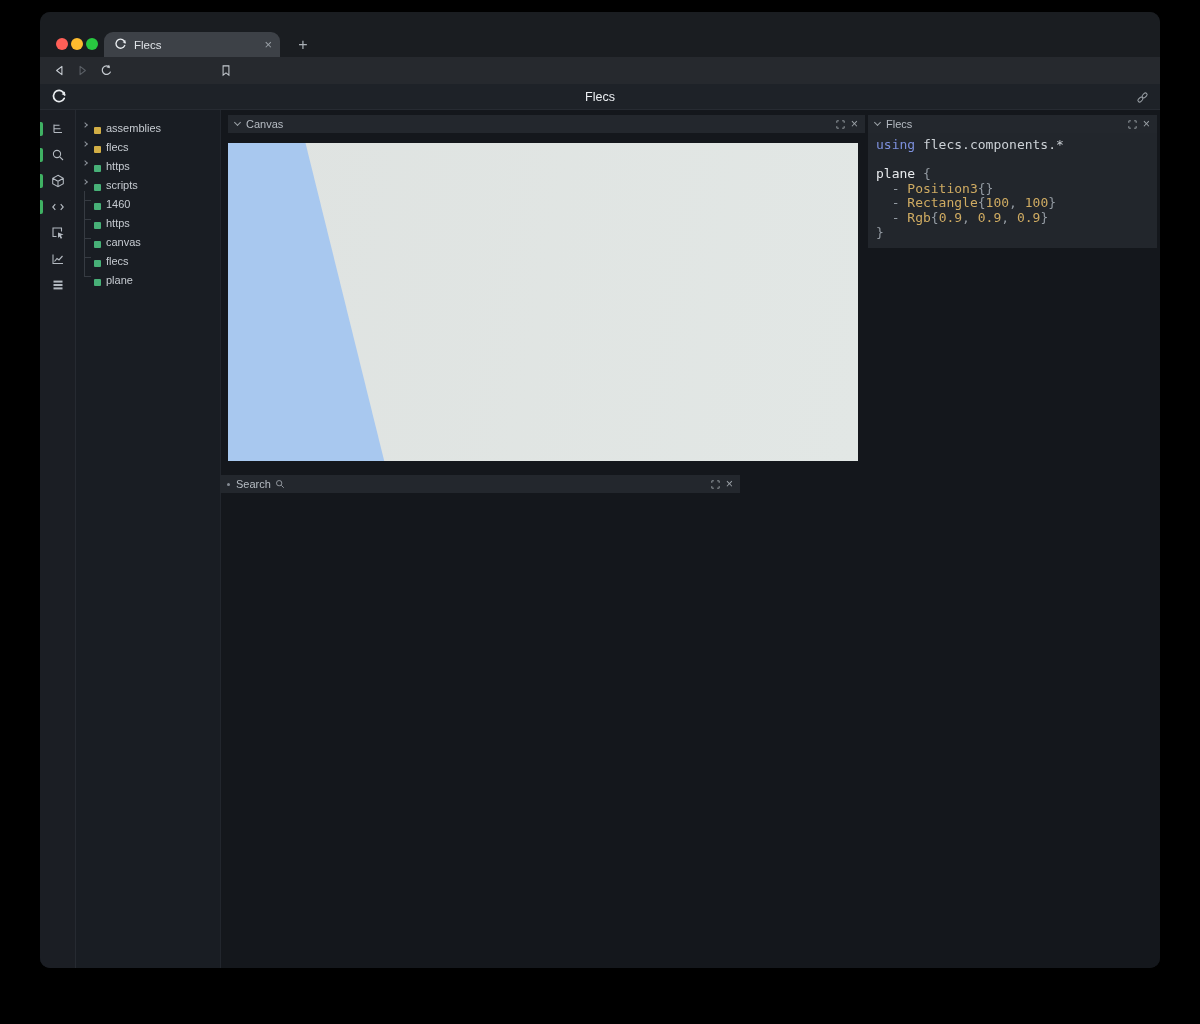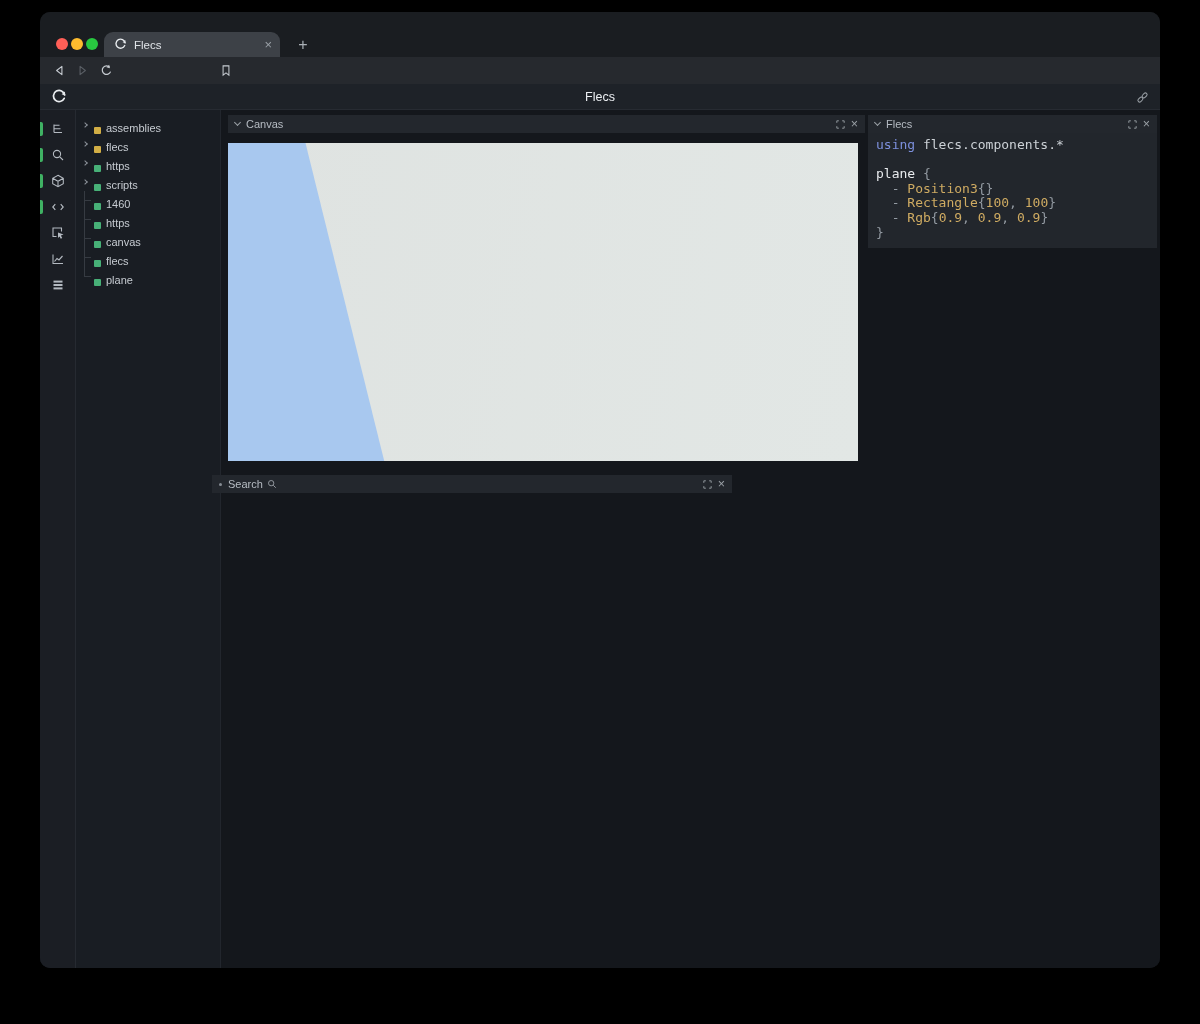--- a/index.html
+++ b/index.html
@@ -69,21 +69,21 @@
   .panel-head { display:flex; align-items:center; gap:6px; padding:0 7px; height:18px;
                 background:#23272d; font-size:11px; color:#b6bcc3; }
   .chev-d { width:5px; height:5px; border-right:1px solid #9aa0a6; border-bottom:1px solid #9aa0a6;
             transform:rotate(45deg); margin-top:-3px; flex:0 0 auto; }
   .ph-spacer { flex:1; }
   .ph-ic { display:flex; align-items:center; color:#9aa0a6; cursor:pointer; }
   .ph-close { font-size:12.5px; line-height:1; color:#9aa0a6; cursor:pointer; }
   .canvas-panel { position:absolute; left:188px; top:31px; width:637px; }
   .scene { position:relative; margin-top:10px; width:630px; height:318px; overflow:hidden; cursor:grab; }
   .scene-sky { position:absolute; inset:0; clip-path:polygon(0 0, 12.3% 0, 24.8% 100%, 0 100%); }
-  .search-panel { position:absolute; left:172px; top:391px; width:520px; }
+  .search-panel { position:absolute; left:180px; top:391px; width:520px; }
   .dot { width:3px; height:3px; border-radius:50%; background:#868c94; flex:0 0 auto; }
   .editor-panel { position:absolute; left:828px; top:31px; width:289px; }
   .code { background:#22262c; padding:5px 8px 8px; min-height:104px; }
   .code-line { white-space:pre; font-family:"DejaVu Sans Mono", monospace; font-size:13px; line-height:14.6px; }
   .tok-kw { color:var(--tok-kw,#7d90dd); }
   .tok-plain { color:var(--tok-plain,#ccd1d6); }
   .tok-ent { color:var(--tok-ent,#e8ebee); }
   .tok-comp { color:var(--tok-comp,#cfab62); }
   .tok-num { color:var(--tok-num,#cfab62); }
   .tok-punc { color:var(--tok-punc,#939aa2); }

